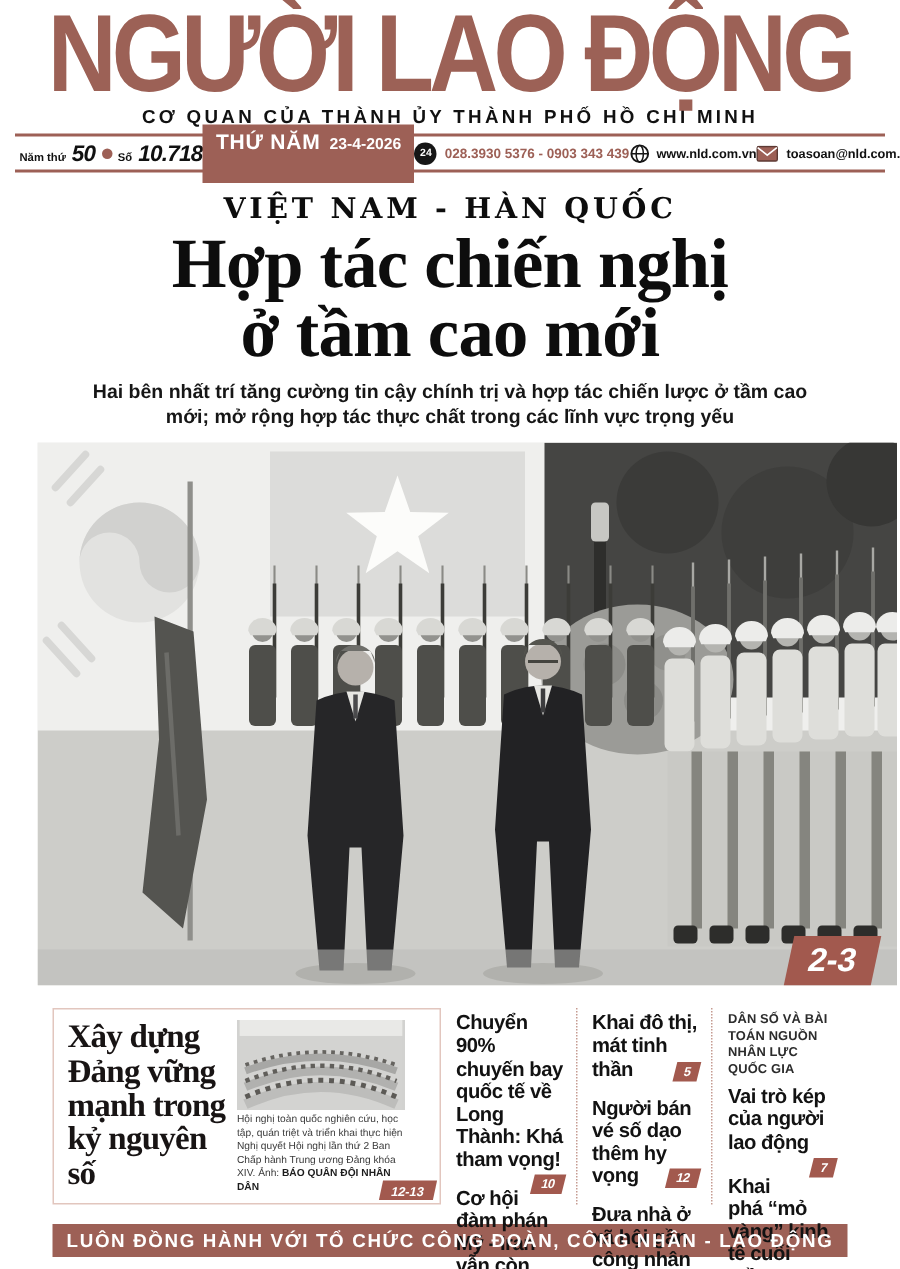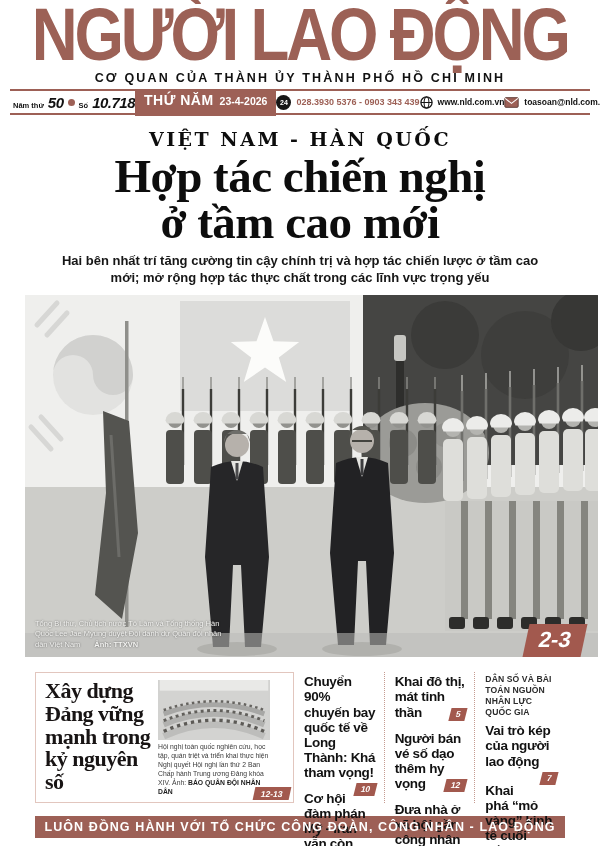--- a/index.html
+++ b/index.html
@@ -13,21 +13,21 @@
   .tagline { text-align:center; font-weight:bold; font-size:12.5px; letter-spacing:2.2px; color:#111; margin-top:5px; }
 
   
   .infobar { margin:4px 10px 0; border-top:2px solid #9d6056; border-bottom:2px solid #9d6056;
              height:26px; display:flex; align-items:center; padding:0 3px; }
   .ib-left { display:flex; align-items:baseline; gap:4px; white-space:nowrap; }
   .ib-small { font-size:7.5px; font-weight:bold; color:#111; }
   .ib-big { font-size:15px; font-weight:900; color:#111; letter-spacing:-0.5px;font-style:italic; }
   .ib-dot { width:7px; height:7px; border-radius:50%; background:#9d6056; display:inline-block; align-self:center; }
   .datebox { background:#9d6056; color:#fff; display:flex; align-items:baseline; gap:6px;
-             padding:3px 9px 8px; white-space:nowrap; }
+             padding:3px 9px 20px; white-space:nowrap; }
   .datebox .day { font-size:14px; font-weight:900; letter-spacing:0.5px; }
   .datebox .date { font-size:10.5px; font-weight:bold; }
   .ib-contact { display:flex; align-items:center; gap:5px; white-space:nowrap; }
   .phone-badge { width:15px; height:15px; border-radius:50%; background:#161616; color:#fff;
                  font-size:7px; font-weight:bold; display:flex; align-items:center; justify-content:center; }
   .phone-num { color:#9d6056; font-weight:bold; font-size:9px; }
   .ib-link { color:#111; font-weight:bold; font-size:8.5px; }
   .icon-svg { display:block; }
 
   
@@ -231,21 +231,20 @@
         <path d="M324,143 a13,12 0 0 1 26,0 l-3,-8 h-20 z" fill="#55554f"></path>
         <line x1="327" y1="146" x2="347" y2="146" stroke="#44443f" stroke-width="2"></line>
         <path d="M311,168 Q337,156 363,168 L369,258 L361,350 L345,350 L341,266 L333,266 L329,350 L313,350 L305,258 Z" fill="#222224"></path>
         <polygon points="331,162 343,162 337,182" fill="#e6e6e2"></polygon>
         <line x1="337" y1="164" x2="337" y2="180" stroke="#3c3c3e" stroke-width="3"></line>
       </g>
 
       <rect y="338" width="573" height="24" fill="#bcbcb8" opacity="0.55"></rect>
     </svg>
 
-    <div class="photo-caption"><span>Tổng Bí thư, Chủ tịch nước Tô Lâm và Tổng thống Hàn Quốc Lee Jae Myung duyệt Đội danh dự Quân đội nhân dân Việt Nam</span><span class="photo-credit">Ảnh: TTXVN</span></div>
     <div class="pbadge-big">2-3</div>
   </div>
 
   <div class="bottom">
 
     <div class="fbox">
       <div class="fbox-headline">Xây dựng Đảng vững mạnh trong kỷ nguyên số</div>
       <div class="fbox-right">
         <svg class="fbox-photo" width="112" height="62" viewBox="0 0 112 62">
           <rect width="112" height="62" fill="#d3d3d1"></rect>

